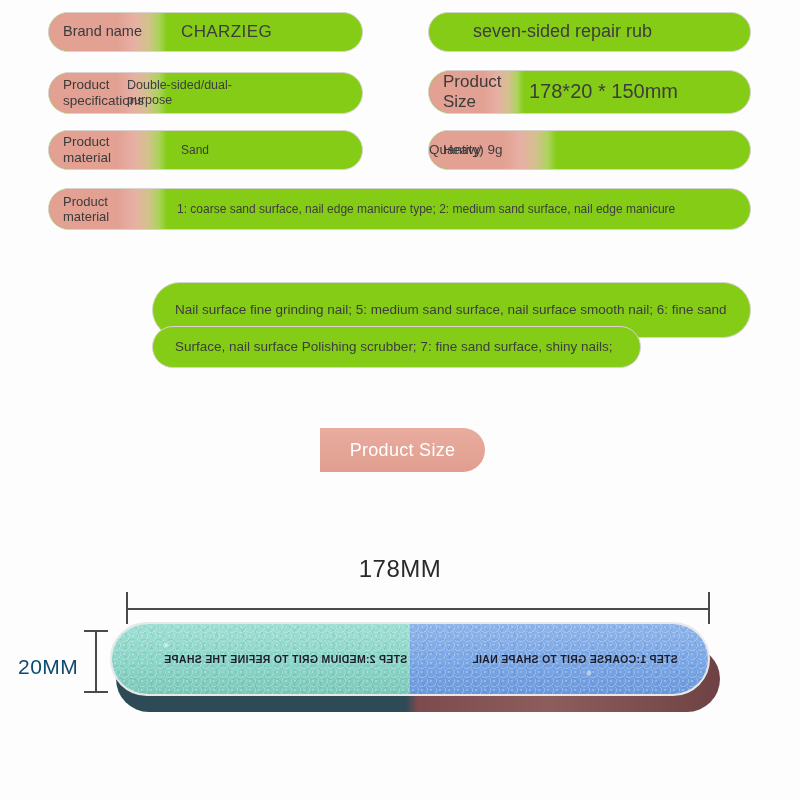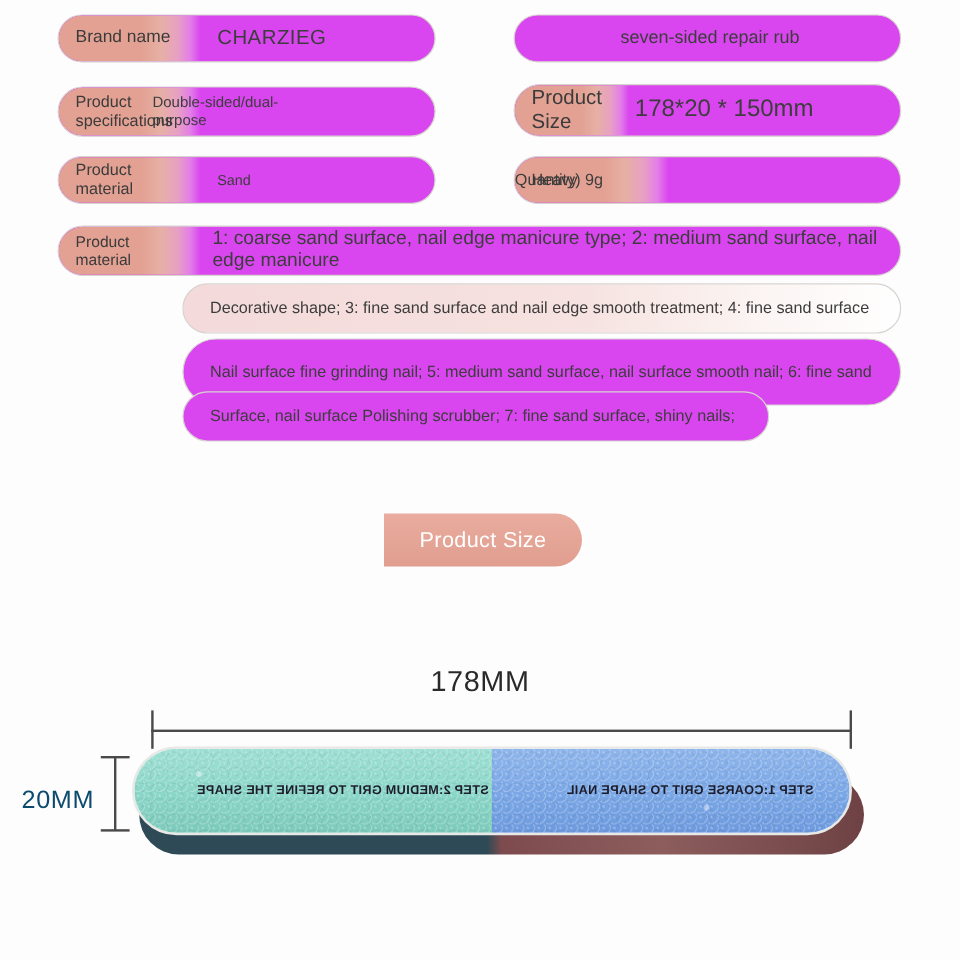--- a/index.html
+++ b/index.html
@@ -21,21 +21,21 @@
     position: absolute;
     display: flex;
     align-items: stretch;
   }
   .pill {
     position: relative;
     width: 100%;
     height: 100%;
     border: 1px solid #d8d3cf;
     border-radius: 999px;
-    background: #d946ef;
+    background: #84cc16;
     display: flex;
     align-items: center;
     overflow: hidden;
   }
   .pill.tinted {
     background: linear-gradient(90deg, #f4dada 0%, #f6e2e0 55%, #fbf4f2 80%, #ffffff 100%);
   }
   .pill-label {
     position: absolute;
     left: 0; top: 0; bottom: 0;
@@ -77,36 +77,36 @@
   #row-heavy      { left: 428px; top: 130px; width: 323px; height: 40px; }
   #row-desc0      { left: 48px;  top: 188px; width: 703px; height: 42px; }
   #row-desc1      { left: 152px; top: 236px; width: 599px; height: 42px; }
   #row-desc2      { left: 152px; top: 282px; width: 599px; height: 56px; }
   #row-desc3      { left: 152px; top: 326px; width: 489px; height: 42px; }
 
   #row-brand .pill-label    { width: 118px; font-size: 14.5px; }
   #row-brand .pill-value    { margin-left: 132px; font-size: 17px; letter-spacing: .4px; }
 
   #row-prodname .pill-label { width: 100px; font-size: 14px; }
-  #row-prodname .pill-value { margin-left: 88px; font-size: 15px; }
+  #row-prodname .pill-value { margin-left: 44px; font-size: 18px; }
 
   #row-specs .pill-label    { width: 118px; font-size: 13.5px; }
   #row-specs .pill-value    { margin-left: 78px; font-size: 12.5px; max-width: 150px; }
 
   #row-prodsize .pill-label { width: 95px; font-size: 17px; }
   #row-prodsize .pill-value { margin-left: 100px; font-size: 20px; }
 
   #row-material1 .pill-label { width: 118px; font-size: 13.5px; }
   #row-material1 .pill-value { margin-left: 132px; font-size: 12px; max-width: 26px; }
 
   #row-heavy .pill-label    { width: 128px; font-size: 13.5px; }
   #row-heavy .pill-value    { font-size: 13.5px; }
 
   #row-desc0 .pill-label    { width: 118px; font-size: 13px; }
-  #row-desc0 .pill-value    { margin-left: 128px; font-size: 16px; max-width: 560px; }
+  #row-desc0 .pill-value    { margin-left: 128px; font-size: 12px; max-width: 560px; }
 
   .pill.desc .pill-value    { margin-left: 22px; font-size: 13.5px; max-width: 560px; }
   .pill.desc { align-items: center; }
 
   
   #size-banner {
     position: absolute;
     left: 320px; top: 428px;
     width: 165px; height: 44px;
     background: linear-gradient(180deg, #e9ac9f 0%, #e09e8f 100%);
@@ -256,25 +256,20 @@
   </div>
 
   <div class="spec-row" id="row-desc0">
     <div class="pill">
       <div class="pill-label">Product
 material</div>
       <div class="pill-value">1: coarse sand surface, nail edge manicure type; 2: medium sand surface, nail edge manicure</div>
     </div>
   </div>
 
-  <div class="spec-row" id="row-desc1">
-    <div class="pill desc tinted">
-      <div class="pill-value">Decorative shape; 3: fine sand surface and nail edge smooth treatment; 4: fine sand surface</div>
-    </div>
-  </div>
 
   <div class="spec-row" id="row-desc2">
     <div class="pill desc">
       <div class="pill-value">Nail surface fine grinding nail; 5: medium sand surface, nail surface smooth nail; 6: fine sand</div>
     </div>
   </div>
 
   <div class="spec-row" id="row-desc3">
     <div class="pill desc">
       <div class="pill-value">Surface, nail surface Polishing scrubber; 7: fine sand surface, shiny nails;</div>

